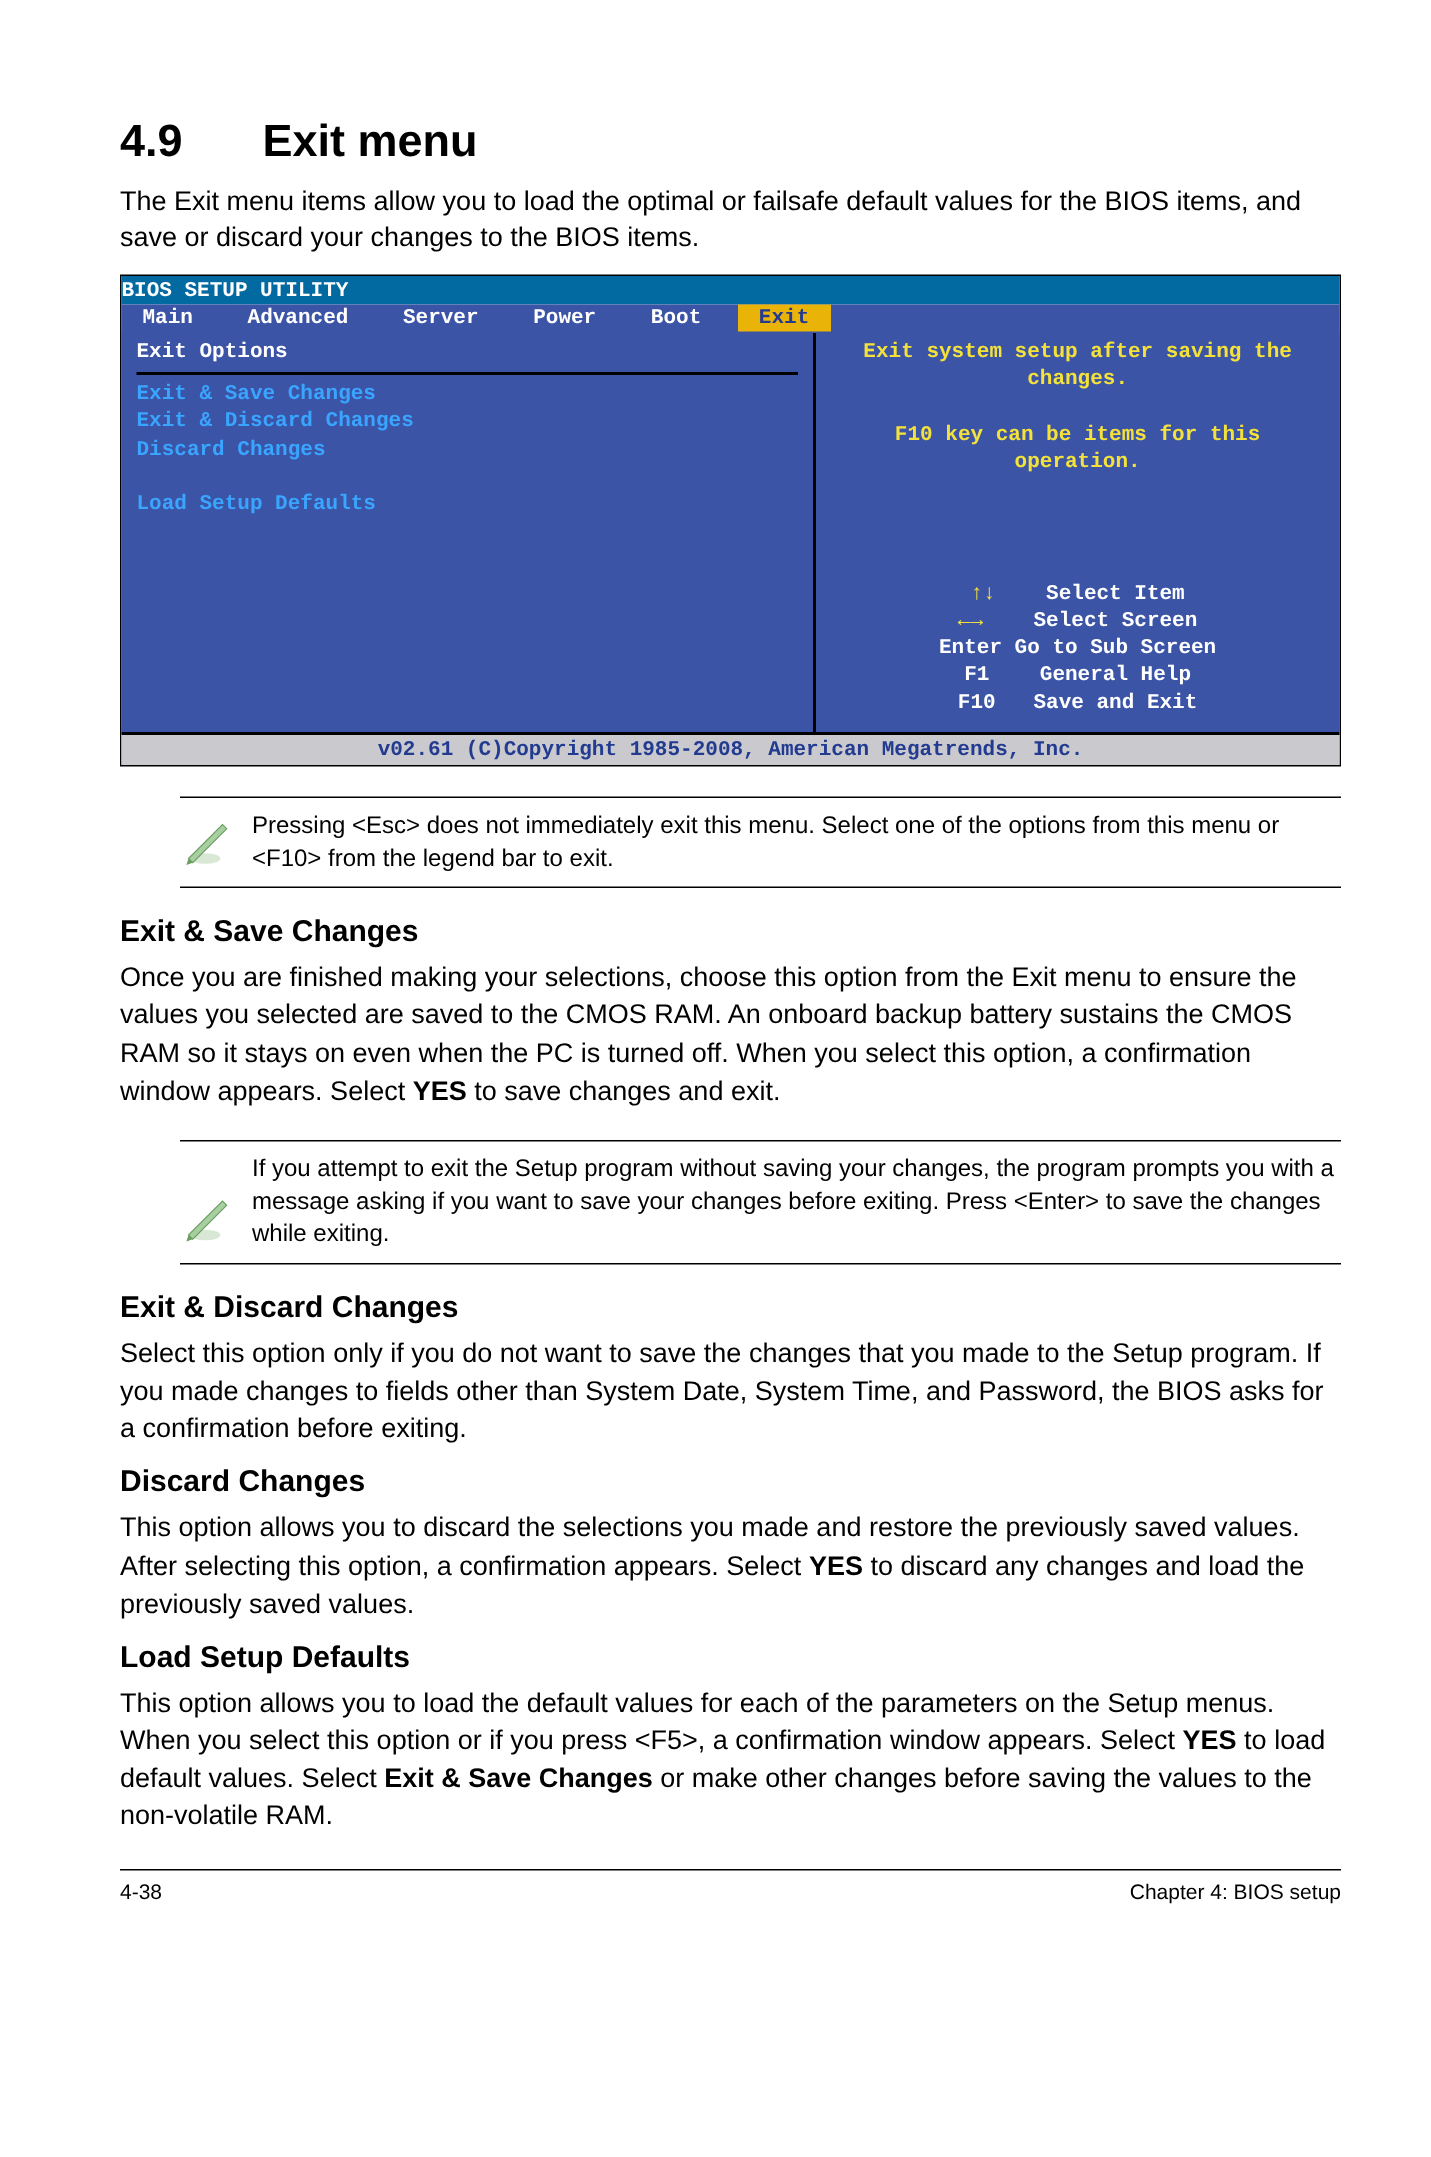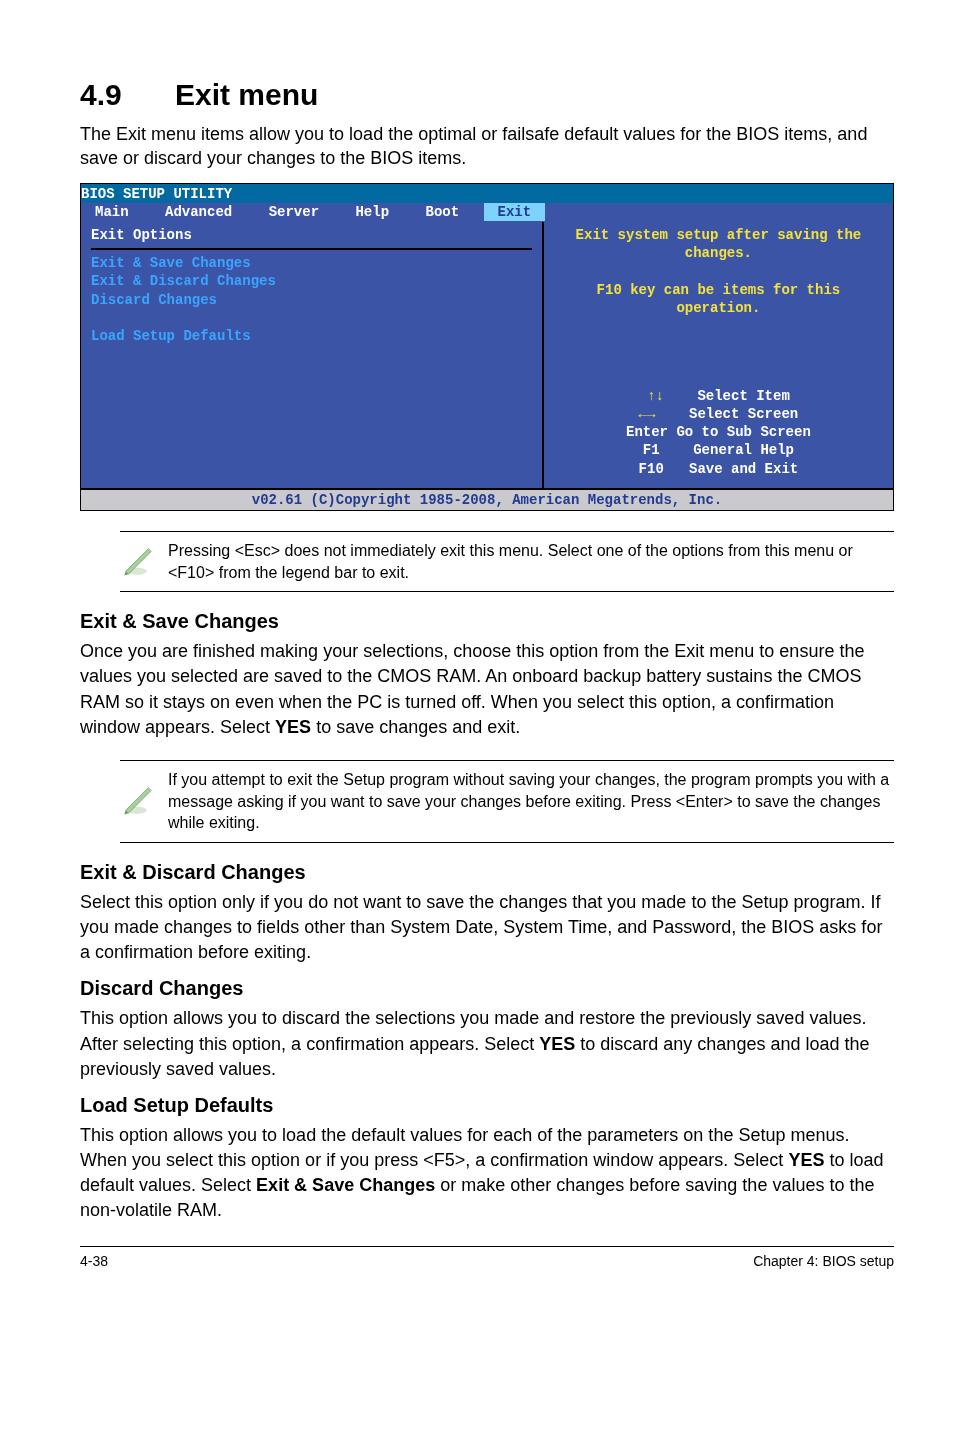--- a/index.html
+++ b/index.html
@@ -49,21 +49,21 @@
     background: #3c54a6;
     color: #fff;
     padding: 0 0 1px 0;
     font-weight: bold;
   }
   .bios-tabs span {
     display: inline-block;
     padding: 0 14px 0 14px;
   }
   .bios-tabs .active {
-    background: #7dd3fc;
+    background: #eab308;
     color: #223b90;
     margin-left:2px;
   }
   .bios-body {
     display: flex;
     background: #3c54a6;
   }
   .bios-left {
     background: #3c54a6;
     color: #fff;
@@ -96,21 +96,21 @@
     background: #c9c9ce;
     color: #223b90;
     text-align: center;
     padding: 1px 0;
     font-weight: bold;
     border-top: 2px solid #000;
   }
   
   .note {
     display: flex;
-    align-items: center;
+    align-items: flex-end;
     border-top: 1px solid #000;
     border-bottom: 1px solid #000;
     padding: 8px 0;
     margin: 20px 0 18px 40px;
   }
   .note .icon {
     width: 48px;
     flex: 0 0 48px;
     text-align: left;
   }
@@ -149,21 +149,21 @@
   </h1>
 
   <p class="intro">The Exit menu items allow you to load the optimal or failsafe default values for the BIOS items, and save or discard your changes to the BIOS items.</p>
 
   <div class="bios">
     <div class="bios-title">BIOS SETUP UTILITY</div>
     <div class="bios-tabs">
       <span>Main</span>
       <span>Advanced</span>
       <span>Server</span>
-      <span>Help</span>
+      <span>Power</span>
       <span>Boot</span>
       <span class="active">Exit</span>
     </div>
     <div class="bios-body">
       <div class="bios-left">
         <div class="title-opt">Exit Options</div>
         <hr>
         <div class="opt">Exit &amp; Save Changes</div>
         <div class="opt">Exit &amp; Discard Changes</div>
         <div class="opt">Discard Changes</div>

